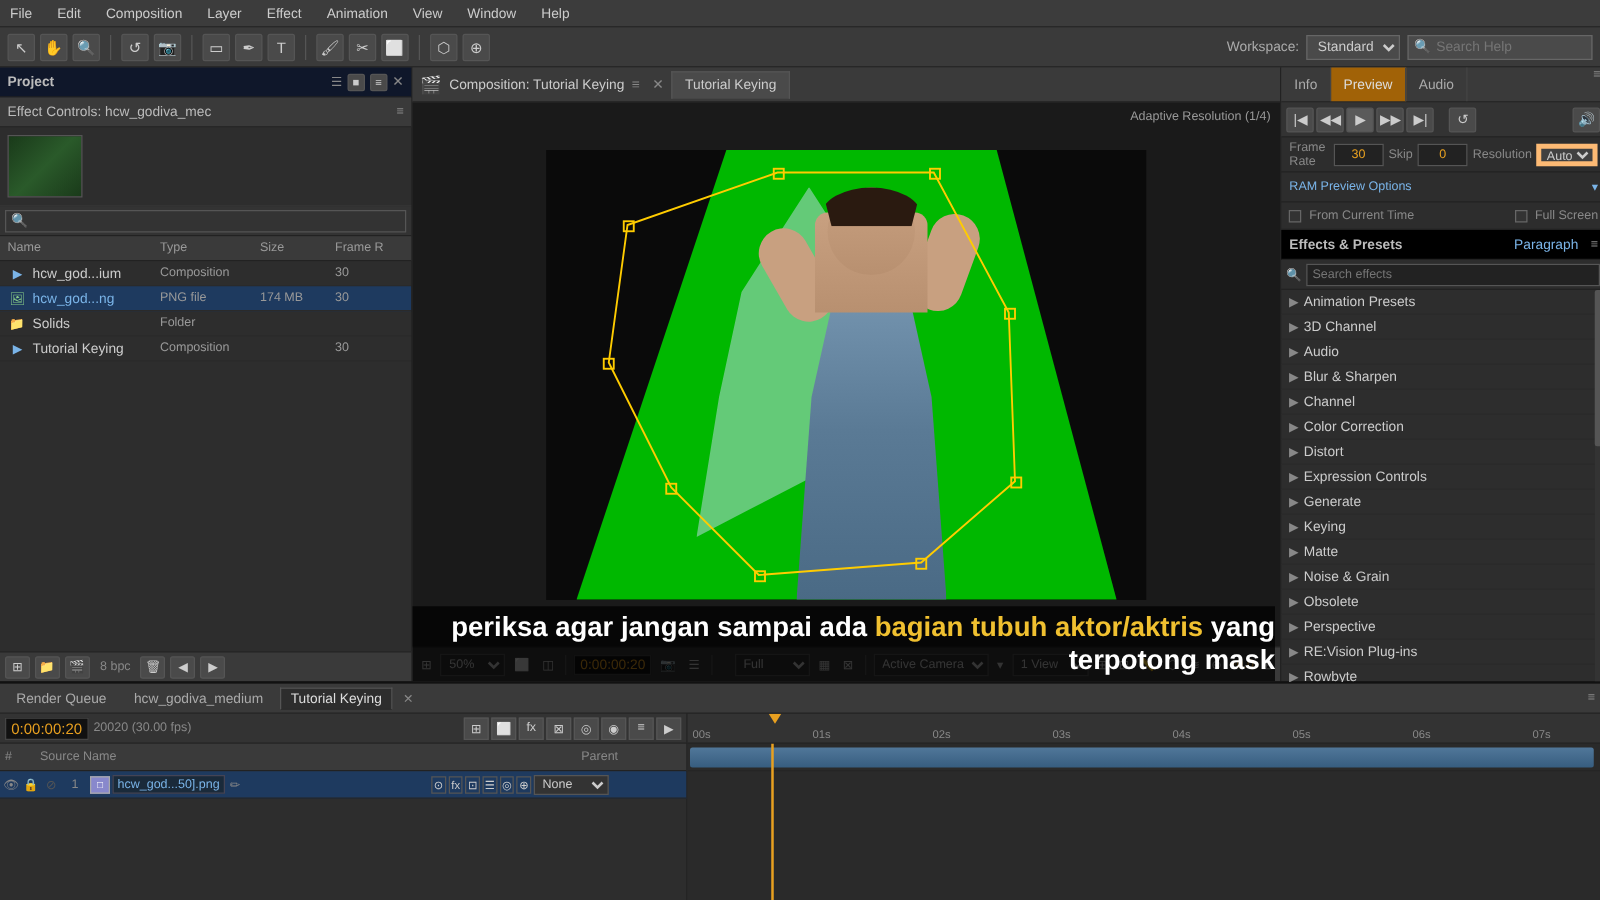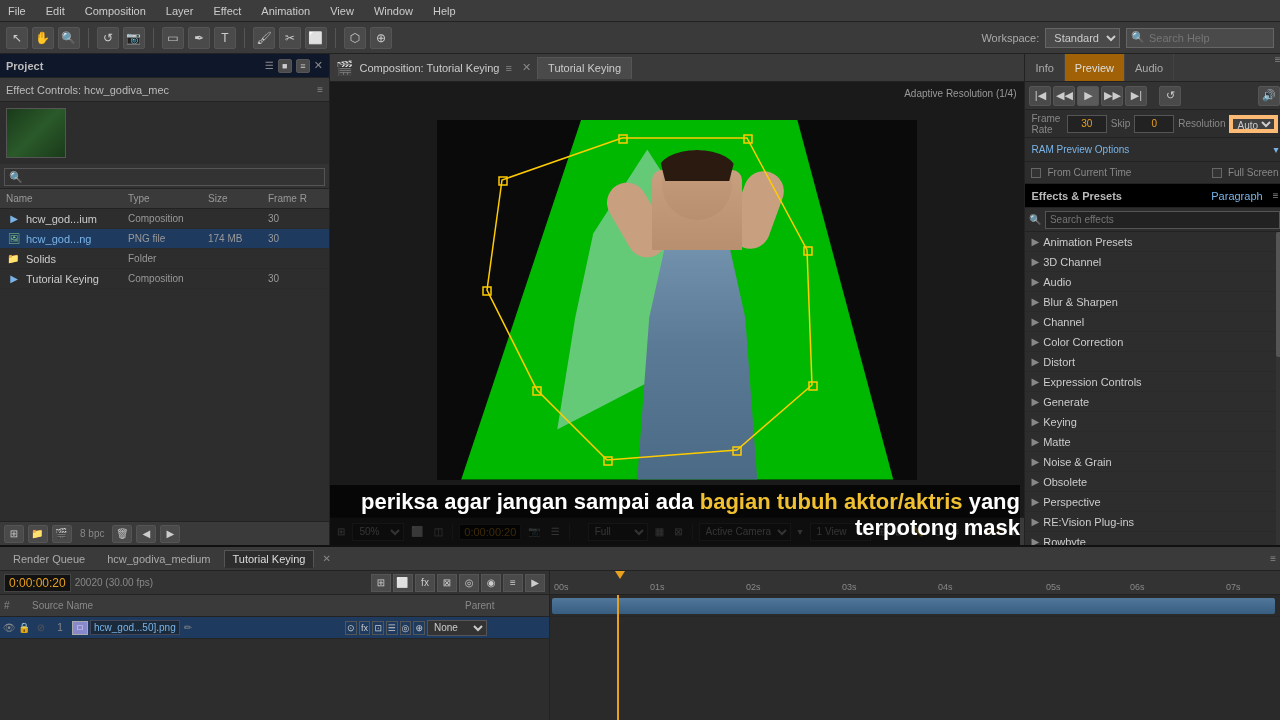--- a/index.html
+++ b/index.html
@@ -588,21 +588,21 @@
 
     <div class="timeline-right">
 
       <div class="time-ruler">
         <div class="time-markers">
           <span class="time-mark" style="left:4px;">00s</span>
           <span class="time-mark" style="left:100px;">01s</span>
           <span class="time-mark" style="left:196px;">02s</span>
           <span class="time-mark" style="left:292px;">03s</span>
           <span class="time-mark" style="left:388px;">04s</span>
-          <span class="time-mark" style="left:496px;">05s</span>
+          <span class="time-mark" style="left:484px;">05s</span>
           <span class="time-mark" style="left:580px;">06s</span>
           <span class="time-mark" style="left:676px;">07s</span>
         </div>
 
         <div style="position:absolute;left:65px;top:0;width:0;height:0;border-left:5px solid transparent;border-right:5px solid transparent;border-top:8px solid #e8a020;"></div>
       </div>
 
       <div class="track-area">
         <div class="track-lane">
           <div class="track-bar" style="left:2px;width:99%;background:linear-gradient(180deg,#5a8ab5 0%,#3a6a95 100%);"></div>

